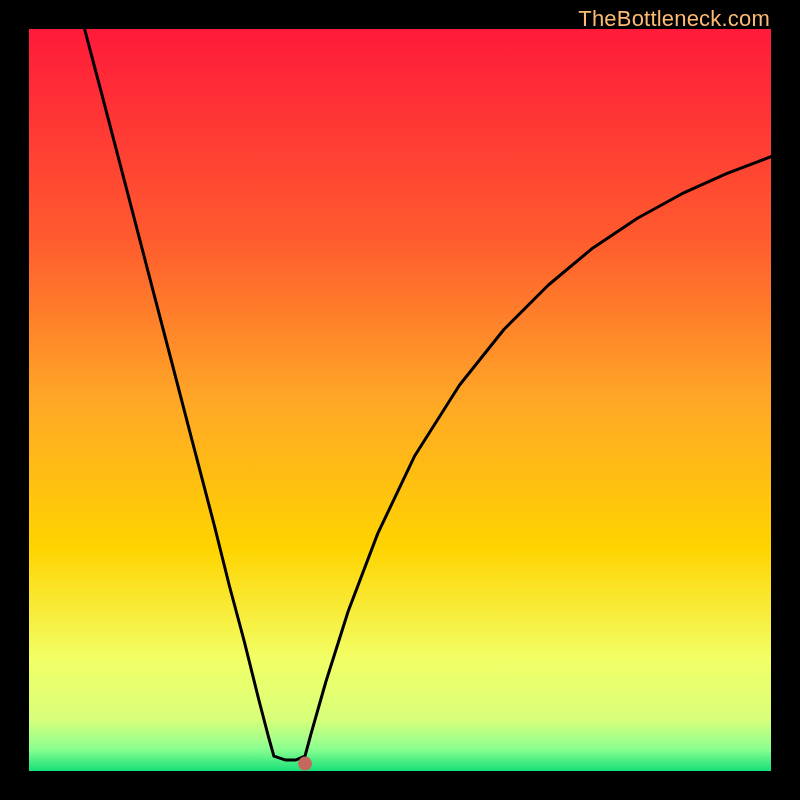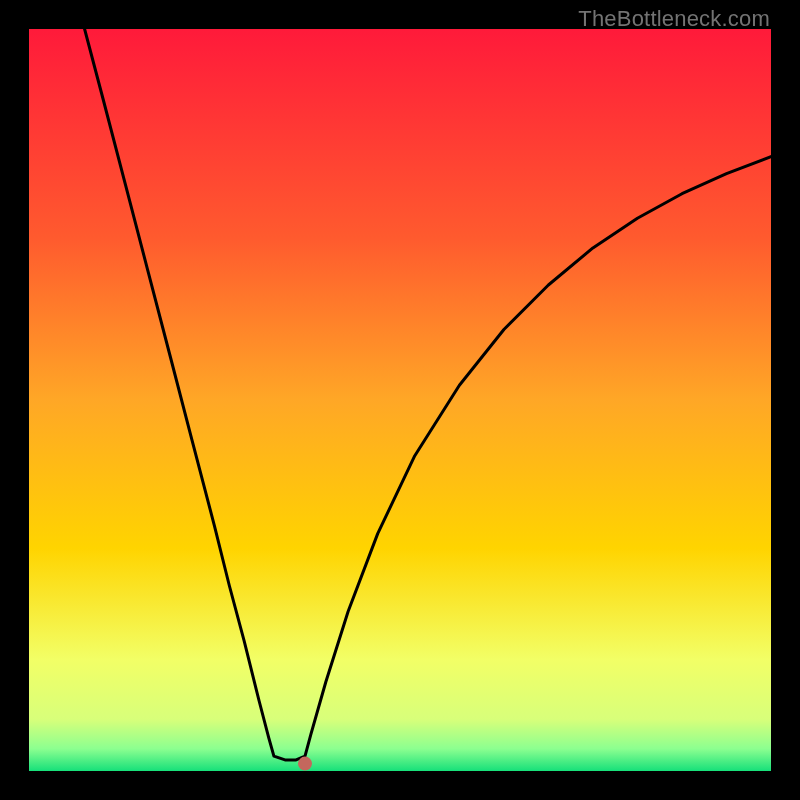--- a/index.html
+++ b/index.html
@@ -22,21 +22,21 @@
     left: 29px;
     top: 29px;
     width: 742px;
     height: 742px;
     
   }
   .watermark {
     position: absolute;
     top: 6px;
     right: 30px;
-    color: #737373;
+    color: #fdba74;
     font-size: 22px;
     font-weight: 400;
     letter-spacing: 0.2px;
   }
   svg {
     display: block;
   }
 </style>
 </head>
 <body>

